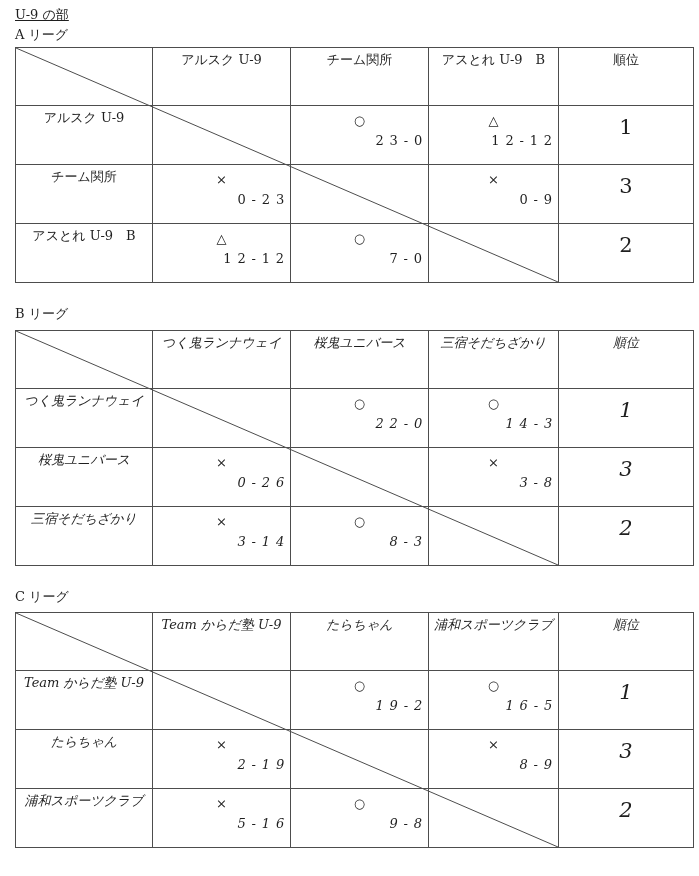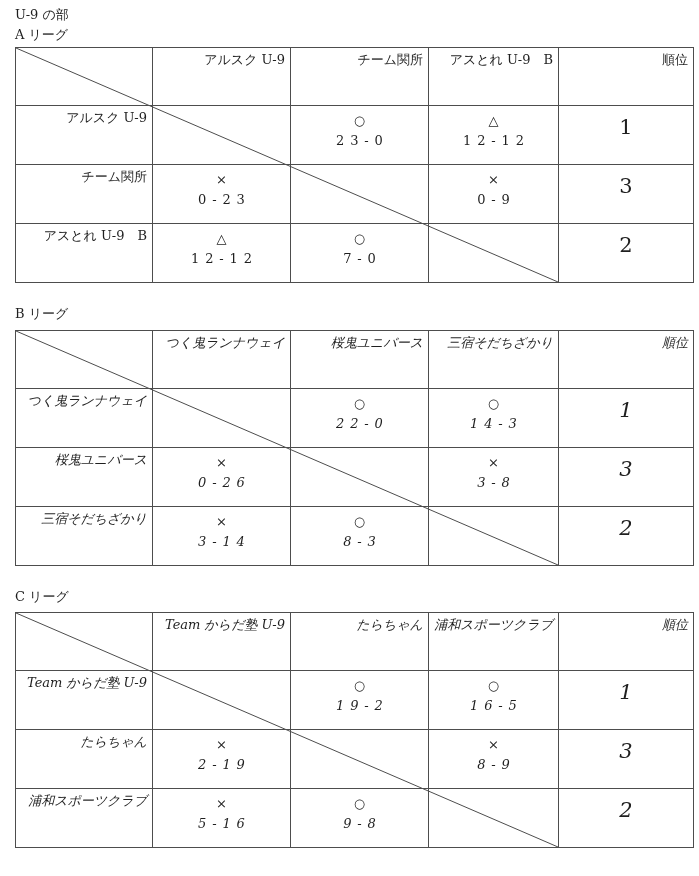--- a/index.html
+++ b/index.html
@@ -6,21 +6,21 @@
   body {
     width: 699px; height: 876px;
     background: #ffffff;
     font-family: "DejaVu Serif", "Liberation Serif", serif;
     color: #1f1f1f;
     font-size: 13px;
     position: relative;
     overflow: hidden;
   }
   .lbl { position: absolute; left: 15px; line-height: 16px; white-space: nowrap; }
-  #page-title { top: 7px; }
+  #page-title { top: 7px; text-decoration: underline; }
   #lbl-a { top: 27px; }
   #lbl-b { top: 306px; }
   #lbl-c { top: 589px; }
 
   .twrap { position: absolute; left: 15px; width: 678px; height: 236px; }
   #table-a { top: 47px; }
   #table-b { top: 330px; font-style: italic; }
   #table-c { top: 612px; font-style: italic; }
 
   table {
@@ -31,29 +31,29 @@
   }
   col.c0 { width: 137px; }
   col.c1 { width: 138px; }
   col.c2 { width: 138px; }
   col.c3 { width: 130px; }
   col.c4 { width: 135px; }
   tr.hdr { height: 58px; }
   tr.row { height: 59px; }
   td { border: 1px solid #4d4d4d; overflow: hidden; padding: 0; }
   td.name {
-    vertical-align: top; text-align: right;
+    vertical-align: top; text-align: center;
     padding: 3px 5px 0 5px; line-height: 17px;
   }
   td.match { vertical-align: top; text-align: center; padding-top: 5px; }
   td.rank  { vertical-align: top; text-align: center; padding-top: 9px;
              font-size: 21px; line-height: 24px; }
   .mark  { display: block; line-height: 19px; font-size: 13px; }
   .score { display: block; line-height: 22px; letter-spacing: 0.45em;
-           padding-left: 0.45em; }
+           padding-left: 0.45em; text-align: right; }
   svg.diag { position: absolute; left: 0; top: 0; pointer-events: none; }
 </style>
 </head>
 <body>
 
 <div id="page-title" class="lbl">U-9 の部</div>
 
 <div id="lbl-a" class="lbl">A リーグ</div>
 <div id="table-a" class="twrap">
   <table>

